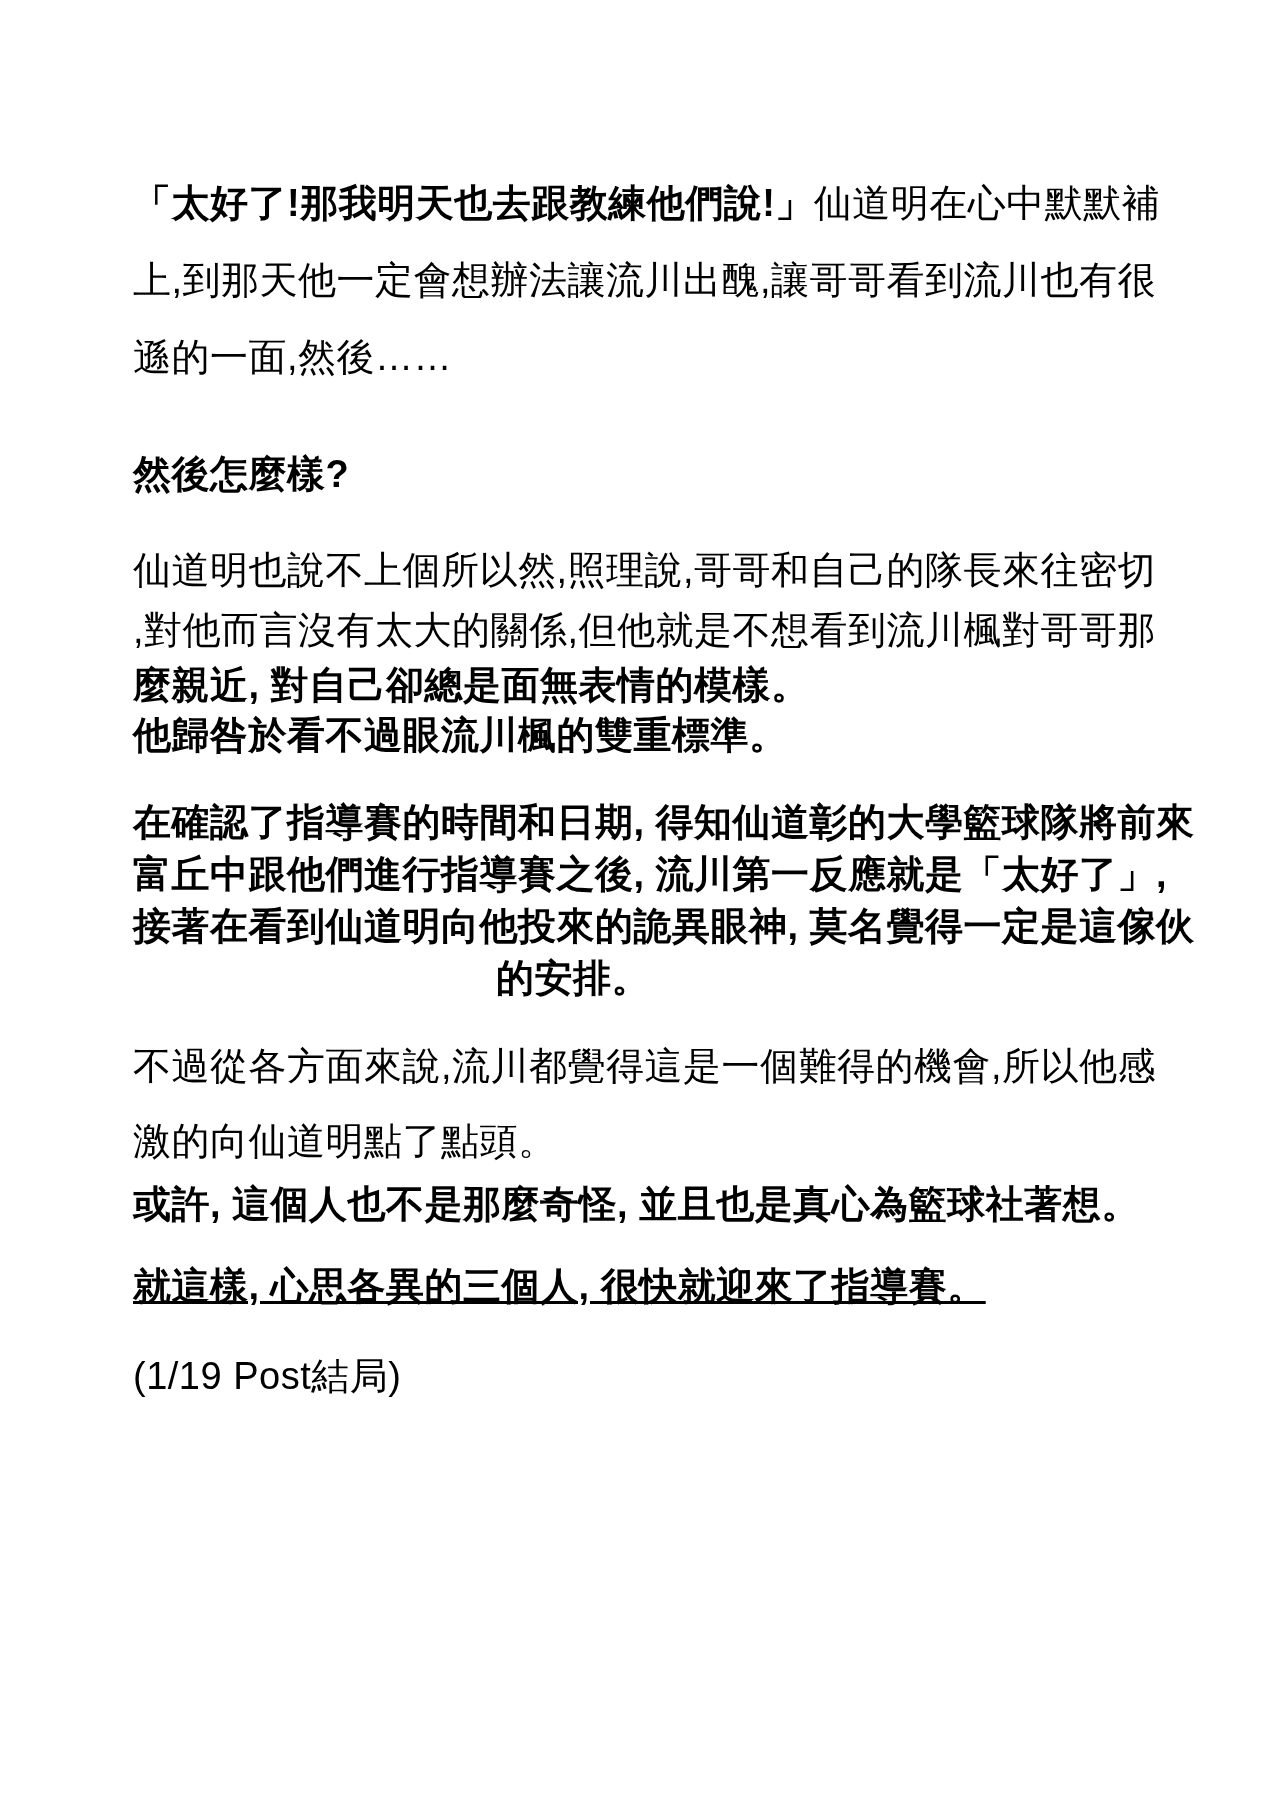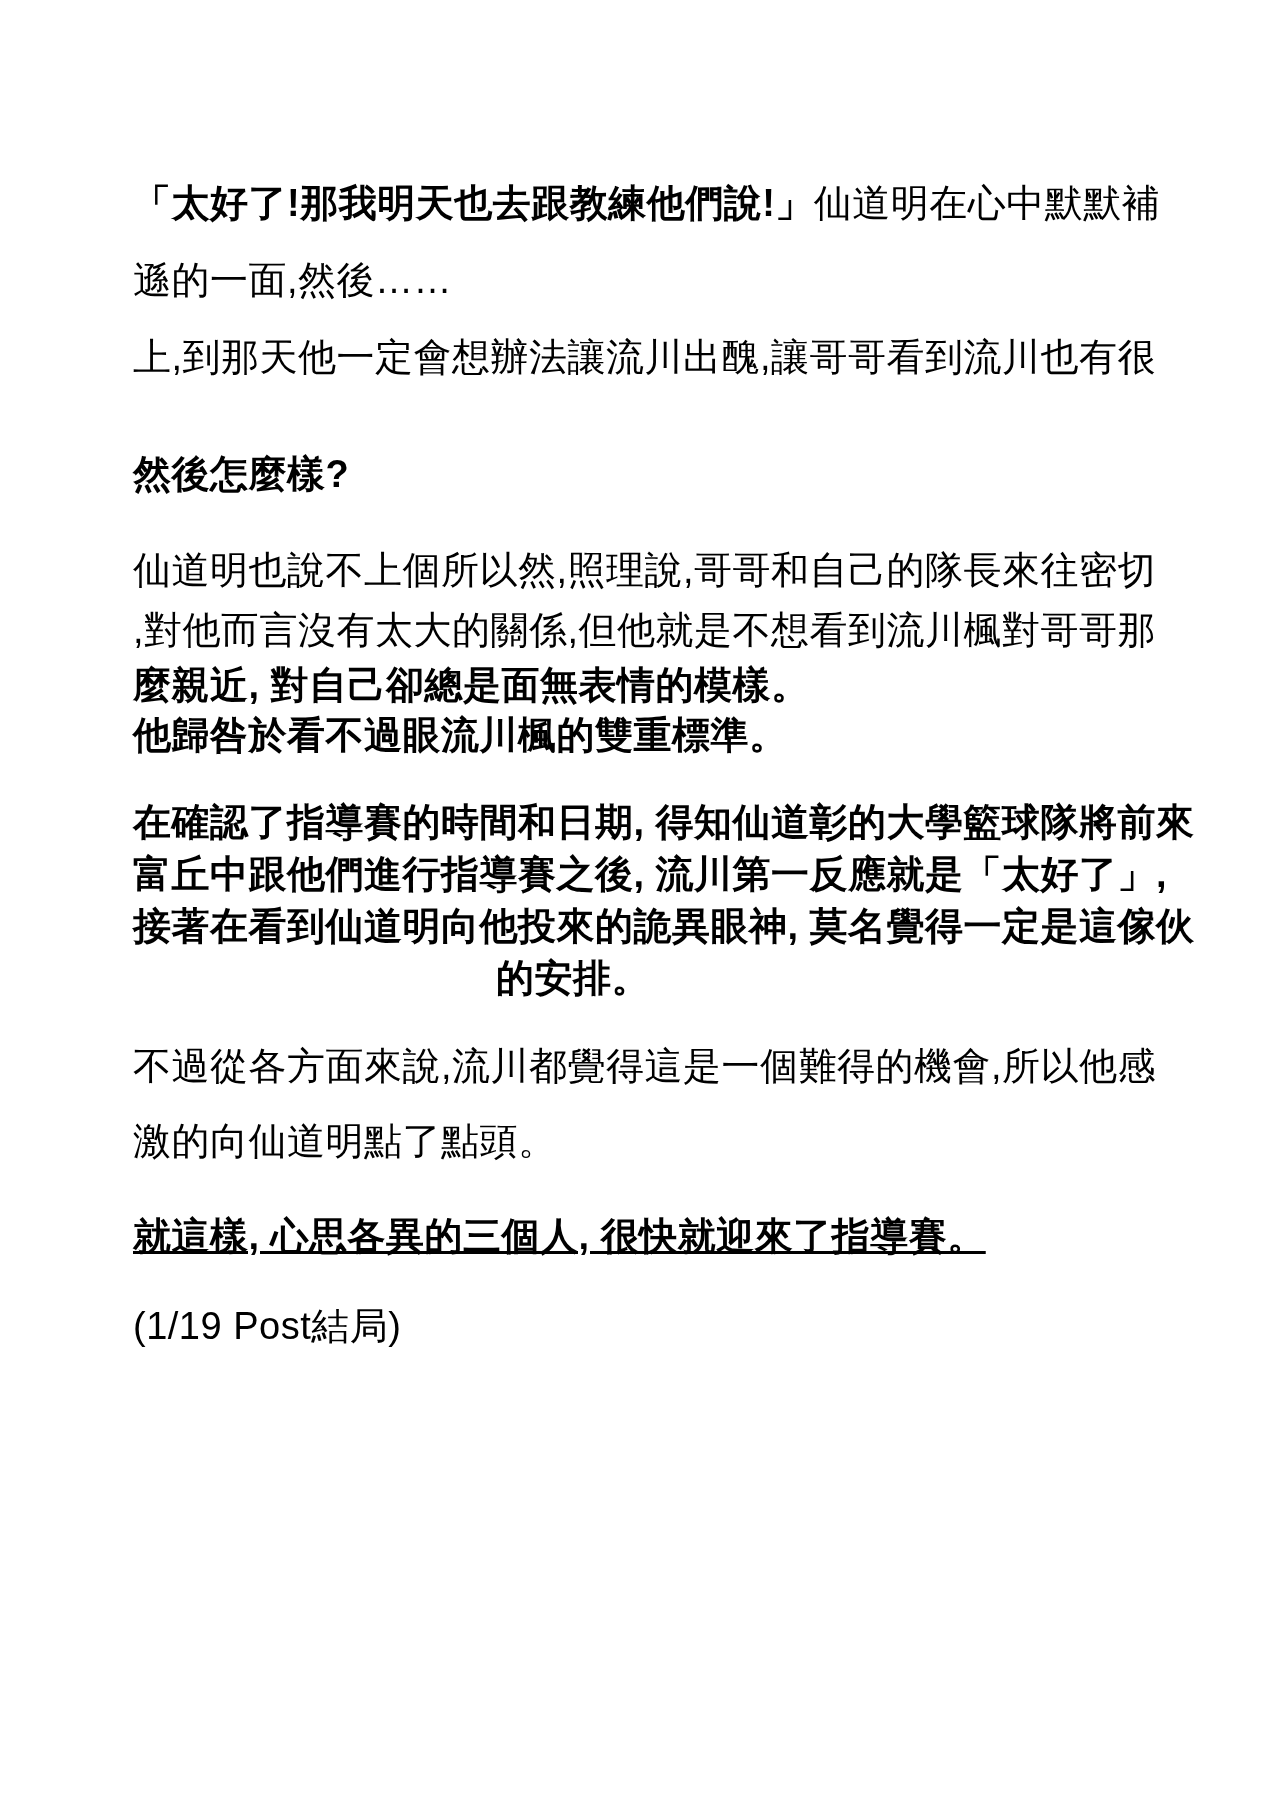--- a/index.html
+++ b/index.html
@@ -50,24 +50,24 @@
 <body>
 
 <div class="page">
   <div class="content">
 
     <div class="para p1">
       <div class="line">
         <span class="seg-b">「太好了!那我明天也去跟教練他們說!」</span><span class="seg-r">仙道明在心中默默補</span>
       </div>
       <div class="line">
-        <span class="seg-r">遜的一面,然後……</span>
+        <span class="seg-r">上,到那天他一定會想辦法讓流川出醜,讓哥哥看到流川也有很</span>
       </div>
       <div class="line">
-        <span class="seg-r">上,到那天他一定會想辦法讓流川出醜,讓哥哥看到流川也有很</span>
+        <span class="seg-r">遜的一面,然後……</span>
       </div>
     </div>
 
     <div class="para p2">
       <div class="line">
         <span class="seg-b">然後怎麼樣?</span>
       </div>
     </div>
 
     <div class="para p3">
@@ -100,20 +100,23 @@
       </div>
     </div>
 
     <div class="para p5">
       <div class="line reg-line">
         <span class="seg-r">不過從各方面來說,流川都覺得這是一個難得的機會,所以他感</span>
       </div>
       <div class="line reg-line">
         <span class="seg-r">激的向仙道明點了點頭。</span>
       </div>
+      <div class="line bold-line">
+        <span class="seg-b">或許, 這個人也不是那麼奇怪, 並且也是真心為籃球社著想。</span>
+      </div>
     </div>
 
     <div class="para p6">
       <div class="line">
         <span class="seg-b">就這樣, 心思各異的三個人, 很快就迎來了指導賽。</span>
       </div>
     </div>
 
     <div class="para p7">
       <div class="line">

